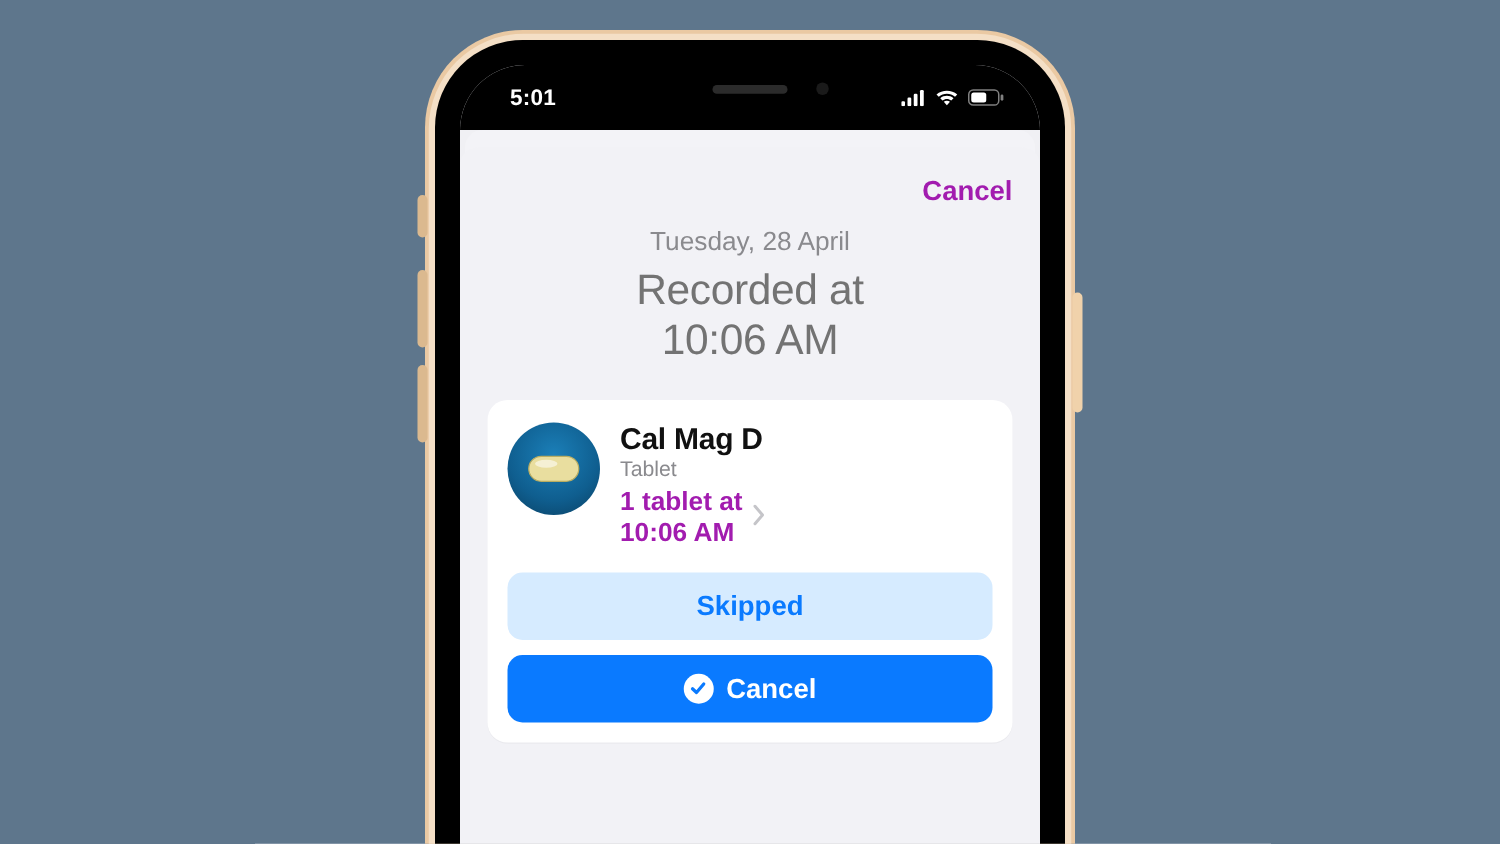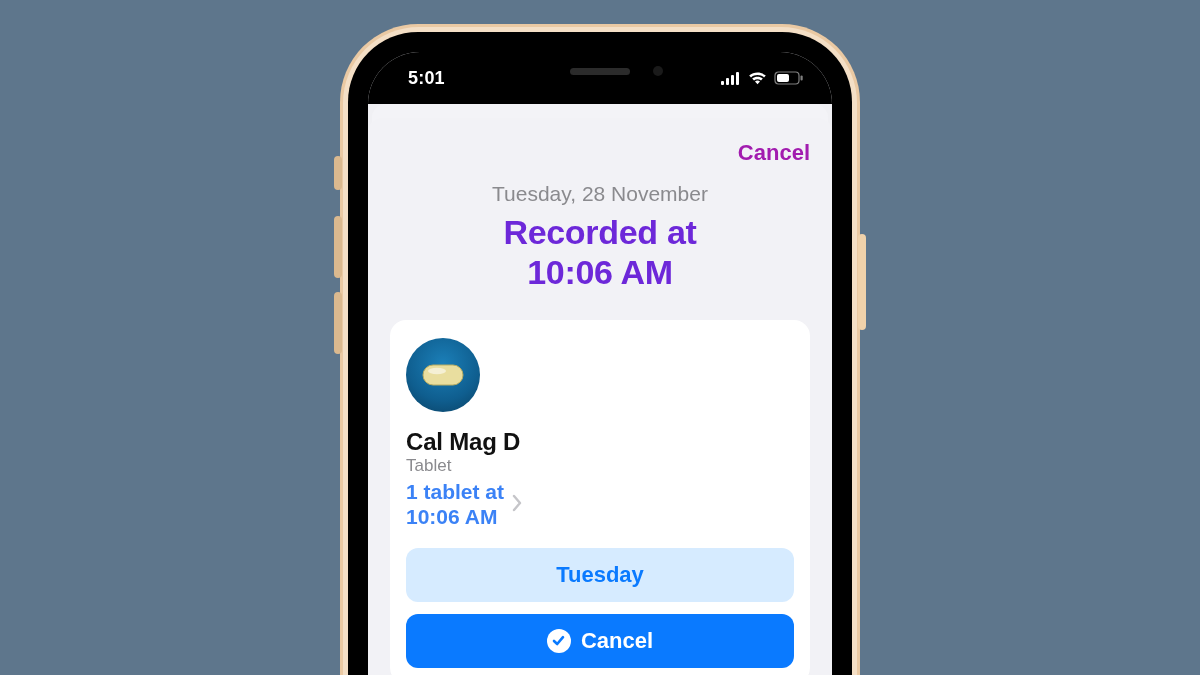--- a/index.html
+++ b/index.html
@@ -116,45 +116,45 @@
     padding: 4px 0 10px 0;
   }
   .cancel-link {
     color:#a21caf; font-size:22px; font-weight:700; cursor:pointer;
   }
   .date-line {
     text-align:center; color:#8a8a8e; font-size:21px; font-weight:400;
     margin-top:6px;
   }
   .title-line {
-    text-align:center; color:#6d28d9; font-size:34px; font-weight:700;
+    text-align:center; color:#737373; font-size:34px; font-weight:400;
     line-height:1.18; margin-top:6px; letter-spacing:-0.3px;
   }
 
   
   .card {
     margin-top: 28px;
     background:#fff;
     border-radius:16px;
     padding:18px 16px 16px 16px;
     box-shadow: 0 1px 0 rgba(0,0,0,0.03);
   }
-  .med-row { display:flex; align-items:flex-start; gap:16px;flex-direction:column; }
+  .med-row { display:flex; align-items:flex-start; gap:16px; }
   .med-icon {
     width:74px; height:74px; border-radius:50%;
     background: radial-gradient(circle at 50% 35%, #1b7fb8 0%, #0f5e8f 60%, #0a3f61 100%);
     display:flex; align-items:center; justify-content:center;
     flex: 0 0 74px;
   }
   .med-name { font-size:24px; font-weight:800; color:#111; letter-spacing:-0.2px; }
   .med-form { font-size:17px; color:#8a8a8e; margin-top:0px; }
   .dose-row {
     display:flex; align-items:center; gap:8px; margin-top:4px; cursor:pointer;
   }
-  .dose-text { color:#3b82f6; font-size:21px; font-weight:700; line-height:1.18; }
+  .dose-text { color:#a21caf; font-size:21px; font-weight:700; line-height:1.18; }
   .chev { color:#c5c5c9; }
 
   .btn {
     width:100%; border:none; border-radius:12px;
     font-size:22px; font-weight:700;
     padding:14px 0; cursor:pointer;
     display:flex; align-items:center; justify-content:center; gap:10px;
   }
   .btn-skipped { background:#d6ebff; color:#0a7aff; margin-top:18px; }
   .btn-taken   { background:#0a7aff; color:#fff; margin-top:12px; }
@@ -208,21 +208,21 @@
         </div>
       </div>
 
       <div class="sheet-behind"></div>
 
       <div class="sheet">
         <div class="sheet-header">
           <span class="cancel-link">Cancel</span>
         </div>
 
-        <div class="date-line">Tuesday, 28 November</div>
+        <div class="date-line">Tuesday, 28 April</div>
         <div class="title-line">
           <span>Recorded at</span><br>
           <span>10:06 AM</span>
         </div>
 
         <div class="card">
           <div class="med-row">
             <div class="med-icon">
               <svg width="44" height="26" viewBox="0 0 44 26">
                 <rect x="2" y="3" width="40" height="20" rx="10" fill="#e9de9f"></rect>
@@ -241,21 +241,21 @@
                 <span class="chev">
                   <svg width="10" height="18" viewBox="0 0 10 18">
                     <path d="M2 2 L8 9 L2 16" fill="none" stroke="#c5c5c9" stroke-width="2.4" stroke-linecap="round" stroke-linejoin="round"></path>
                   </svg>
                 </span>
               </div>
             </div>
           </div>
 
           <button class="btn btn-skipped">
-            <span>Tuesday</span>
+            <span>Skipped</span>
           </button>
 
           <button class="btn btn-taken">
             <span class="check-badge">
               <svg width="15" height="15" viewBox="0 0 15 15">
                 <path d="M3 8 L6.2 11 L12 4.2" fill="none" stroke="#0a7aff" stroke-width="2.6" stroke-linecap="round" stroke-linejoin="round"></path>
               </svg>
             </span>
             <span>Cancel</span>
           </button>

